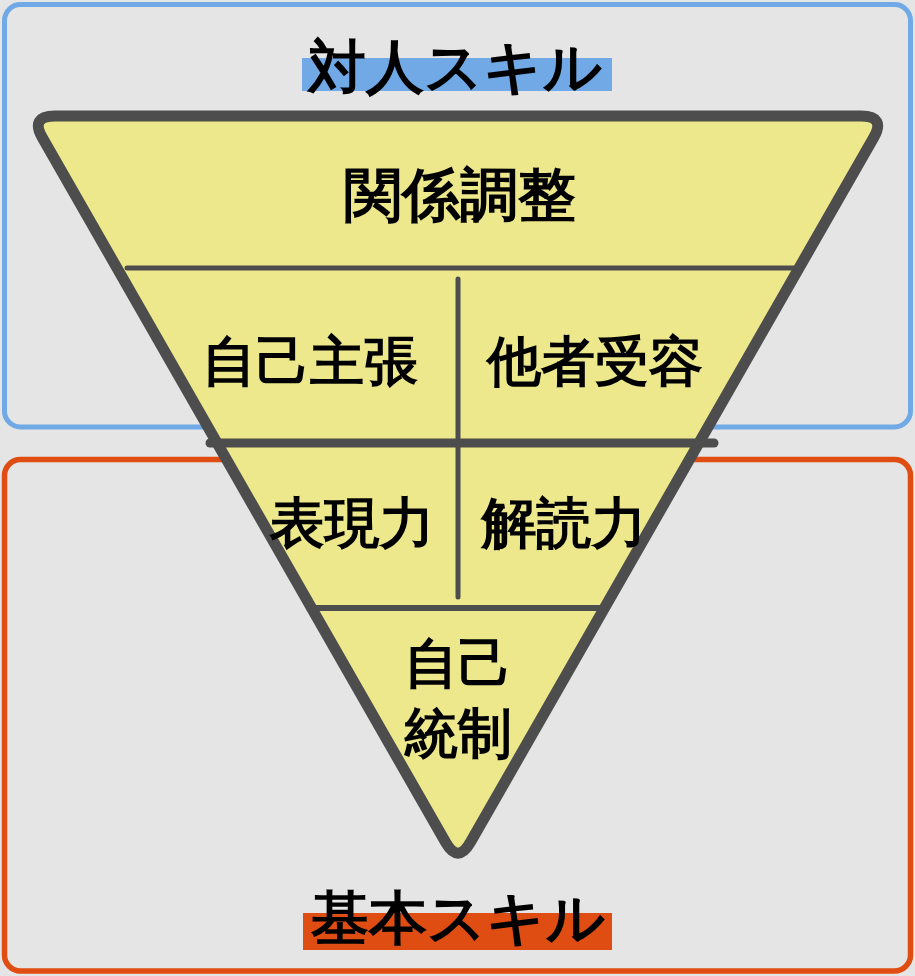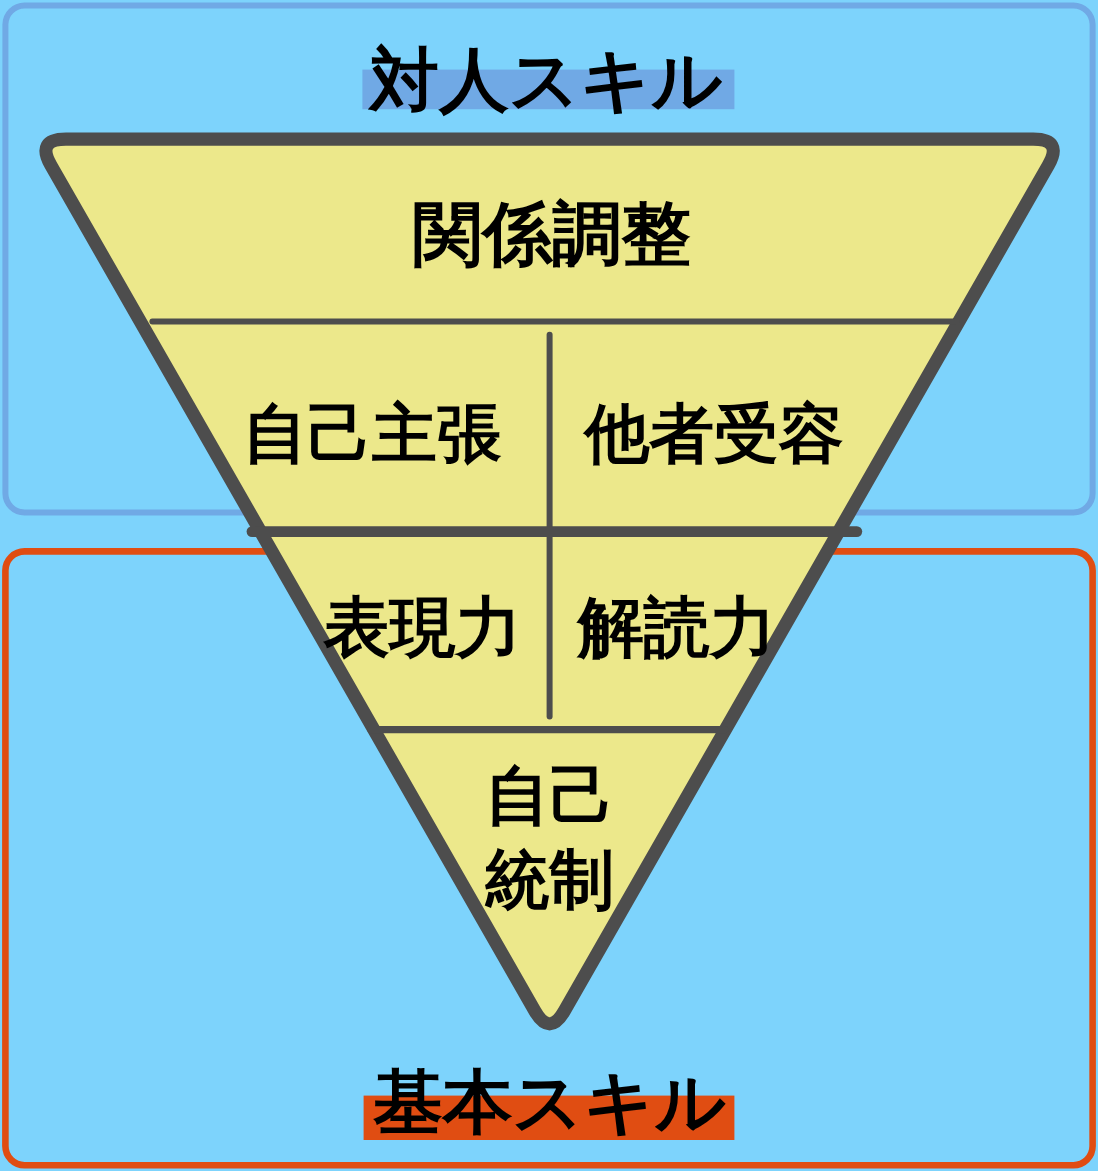--- a/index.html
+++ b/index.html
@@ -4,21 +4,21 @@
 <style>
   html, body {
     margin: 0;
     padding: 0;
     background: #ffffff;
   }
   .stage {
     position: relative;
     width: 915px;
     height: 976px;
-    background: #7dd3fc;
+    background: #e5e5e5;
     font-family: "Liberation Sans", "DejaVu Sans", sans-serif;
     overflow: hidden;
   }
   svg { display: block; }
   text {
     font-family: "Liberation Sans", "DejaVu Sans", sans-serif;
     font-weight: bold;
     fill: #000000;
   }
 </style>

